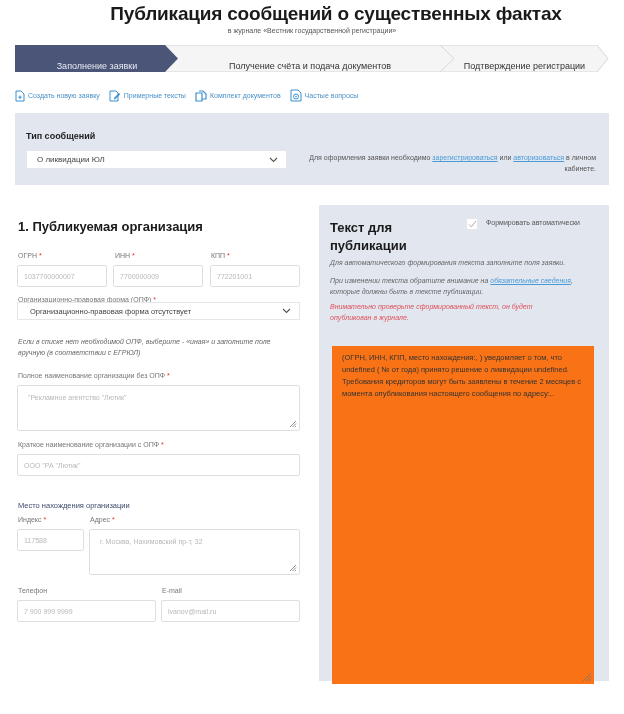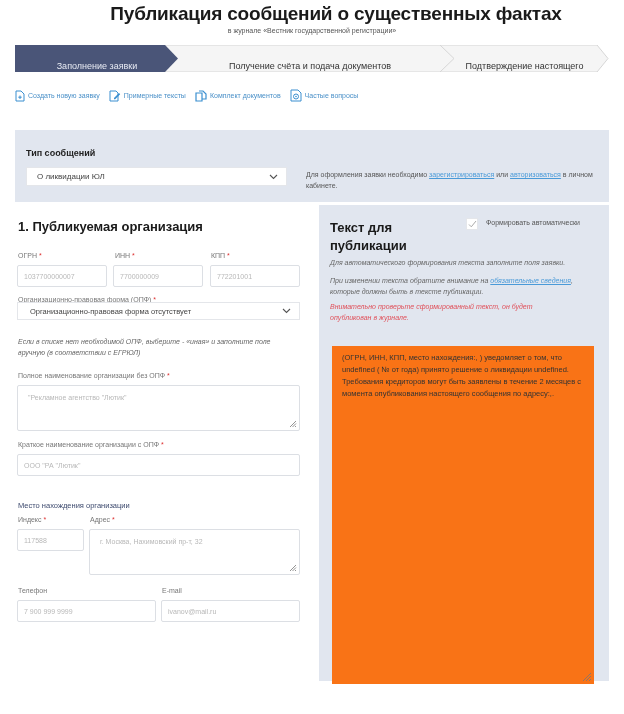--- a/index.html
+++ b/index.html
@@ -17,21 +17,21 @@
   .step-1 { left: 0; width: 164px; color: #e6e9f2; }
   .step-2 { left: 150px; width: 290px; }
   .step-3 { left: 425px; width: 169px; }
 
   
   .links { position: absolute; top: 89px; left: 15px; display: flex; align-items: center; gap: 9px; }
   .link-item { display: flex; align-items: center; gap: 3px; font-size: 7px; color: #4a90c8; text-decoration: none; cursor: pointer; }
   .link-item svg { display: block; }
 
   
-  .type-panel { position: absolute; top: 130px; left: 15px; width: 594px; height: 72px; background: #e1e6ef; }
+  .type-panel { position: absolute; top: 113px; left: 15px; width: 594px; height: 72px; background: #e1e6ef; text-align: right; }
   .type-label { position: absolute; top: 18px; left: 11px; font-size: 9px; font-weight: bold; color: #222; }
   .select { position: absolute; background: #fff; border: 1px solid #e4e6ea; display: flex; align-items: center; font-size: 8px; color: #444; }
   .select .chev { position: absolute; right: 8px; top: 50%; transform: translateY(-50%); }
   .type-select { top: 37px; left: 11px; width: 261px; height: 19px; padding-left: 10px; }
   .type-hint { position: absolute; top: 39px; left: 291px; width: 290px; font-size: 7px; line-height: 11px; color: #555; }
   .type-hint a { color: #4a9ad8; text-decoration: underline; }
 
   
   .sec-title { position: absolute; top: 219px; left: 18px; font-size: 13px; font-weight: bold; color: #1a1a1a; text-align: center; }
   .label { position: absolute; font-size: 7px; color: #777; }
@@ -57,21 +57,21 @@
 <body>
 
 <div class="title">Публикация сообщений о существенных фактах</div>
 <div class="subtitle">в журнале «Вестник государственной регистрации»</div>
 
 <div class="stepper">
   <div class="step step-3">
     <svg width="169" height="27">
       <polygon points="0,0 157,0 168,13.5 157,27 0,27" fill="#f5f5f5" stroke="#d6d6d6" stroke-width="1"></polygon>
     </svg>
-    <span>Подтверждение настоящего</span>
+    <span>Подтверждение регистрации</span>
   </div>
   <div class="step step-2">
     <svg width="290" height="27">
       <polygon points="0,0 275,0 289,13.5 275,27 0,27" fill="#f5f5f5" stroke="#d6d6d6" stroke-width="1"></polygon>
     </svg>
     <span>Получение счёта и подача документов</span>
   </div>
   <div class="step step-1">
     <svg width="164" height="27">
       <polygon points="0,0 150,0 163,13.5 150,27 0,27" fill="#4a5578"></polygon>

